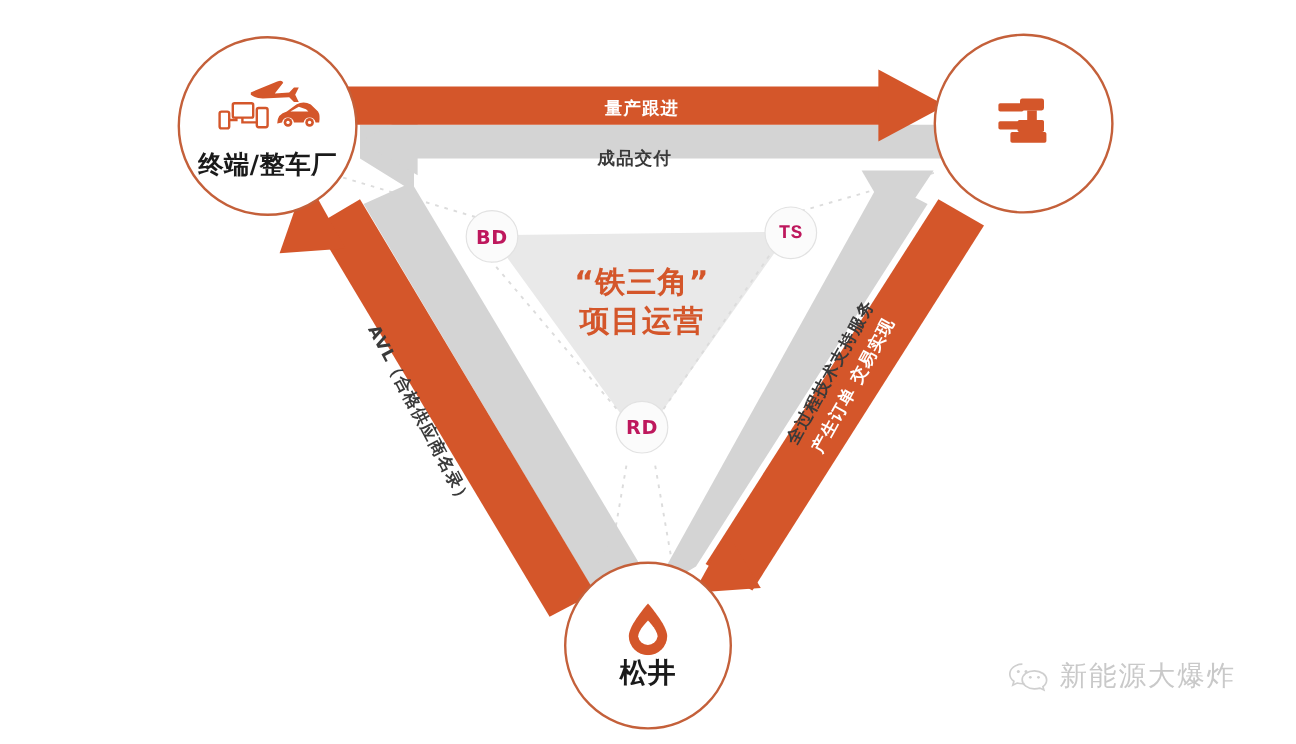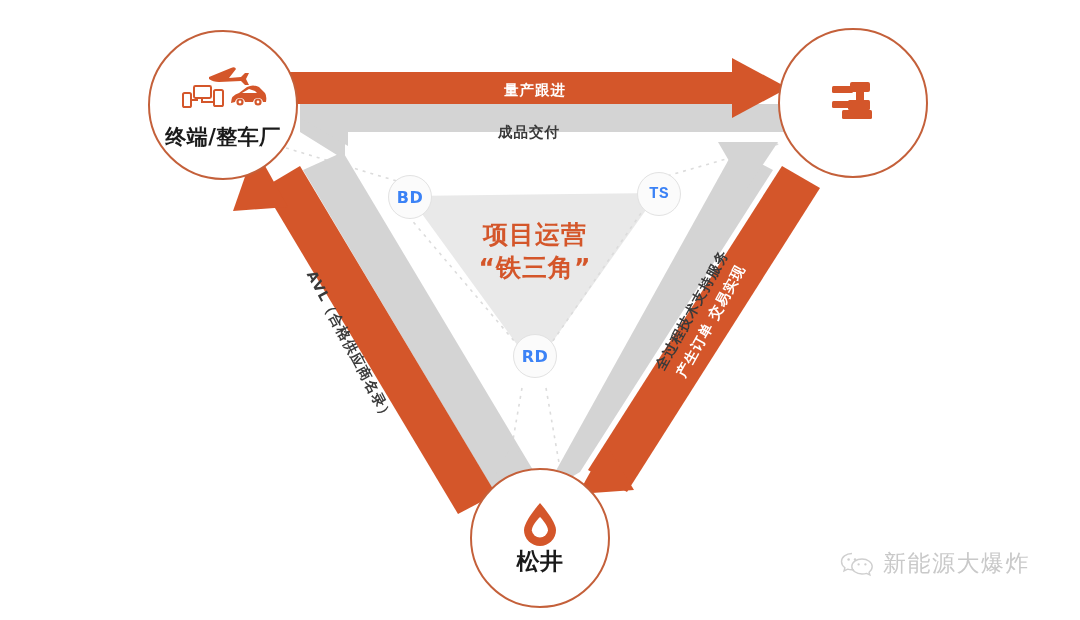--- a/index.html
+++ b/index.html
@@ -127,21 +127,21 @@
     letter-spacing: 1px;
   }
 
   
   .role-chip {
     position: absolute;
     width: 42px; height: 42px;
     border-radius: 50%;
     border: 1.6px solid #e2e2e2;
     background: #fbfbfb;
-    color: #3b82f6;
+    color: #be185d;
     font-size: 16px;
     font-weight: bold;
     display: flex;
     align-items: center;
     justify-content: center;
     z-index: 35;
     letter-spacing: 0.5px;
   }
   #chip-bd { left: 388px; top: 175px; }
   #chip-ts { left: 637px; top: 172px; font-family: Liberation Mono, monospace; }
@@ -250,22 +250,22 @@
   </div>
 
   <div class="band-label on-orange" id="label-mass-production">量产跟进</div>
   <div class="band-label on-gray" id="label-delivery">成品交付</div>
   <div class="band-label on-gray" id="label-avl">AVL（合格供应商名录）</div>
   <div class="band-label on-orange" id="label-cmf">CMF/CIA解决方案</div>
   <div class="band-label on-gray" id="label-tech-support">全过程技术支持服务</div>
   <div class="band-label on-orange" id="label-order">产生订单 交易实现</div>
 
   <div id="center-text">
+    <div>“铁三角”</div>
     <div>项目运营</div>
-    <div>“铁三角”</div>
   </div>
 
   <div class="role-chip" id="chip-bd">BD</div>
   <div class="role-chip" id="chip-ts">TS</div>
   <div class="role-chip" id="chip-rd">RD</div>
 
   <div id="watermark">
     <svg width="34" height="26" viewBox="0 0 34 26">
       <g fill="none" stroke="#cfcfcf" stroke-width="1.4">
         <path d="M12 2.5 C6 2.5 1.5 6.2 1.5 10.6 C1.5 13 2.8 15.2 4.9 16.7 L4 20 L7.6 18.2 C9 18.6 10.5 18.8 12 18.8 C12.6 18.8 13.2 18.8 13.8 18.7"></path>

